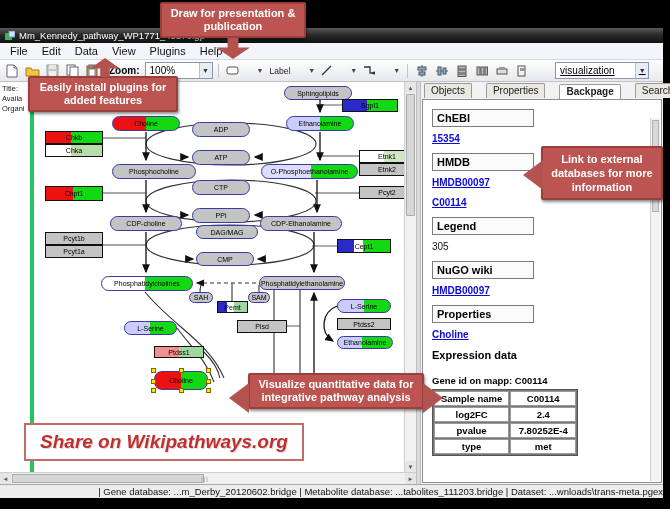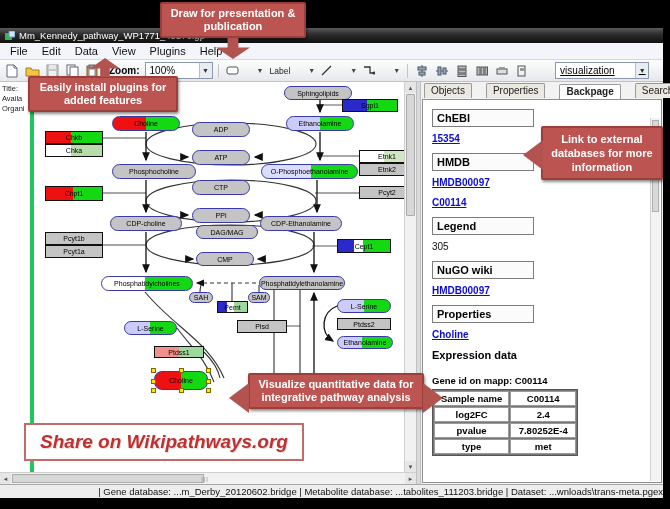--- a/index.html
+++ b/index.html
@@ -404,21 +404,21 @@
 <div class="callout" style="left:160px;top:2px;width:146px;">
   <div class="cbox">Draw for presentation &amp; publication</div>
   <div class="cdown" style="left:56px;top:36px;"></div>
 </div>
 
 <div class="callout" style="left:28px;top:76px;width:150px;">
   <div class="cup" style="left:62px;top:-18px;"></div>
   <div class="cbox">Easily install plugins for added features</div>
 </div>
 
-<div class="callout" style="left:541px;top:126px;width:122px;">
+<div class="callout" style="left:541px;top:146px;width:122px;">
   <div class="cleft" style="left:-18px;top:14px;"></div>
   <div class="cbox" style="line-height:14px;padding:4px 3px;">Link  to external databases  for more information</div>
 </div>
 
 <div class="callout" style="left:248px;top:373px;width:176px;">
   <div class="cleft" style="left:-19px;top:10px;"></div>
   <div class="cright" style="right:-19px;top:10px;"></div>
   <div class="cbox">Visualize quantitative data  for integrative pathway analysis</div>
 </div>
 

